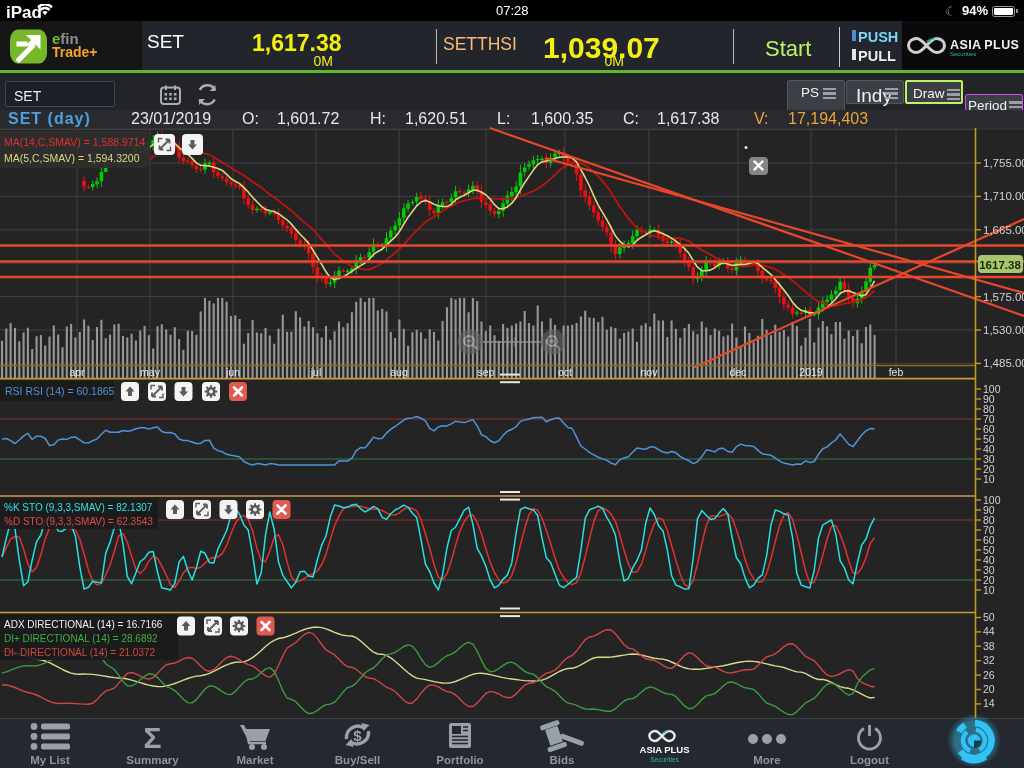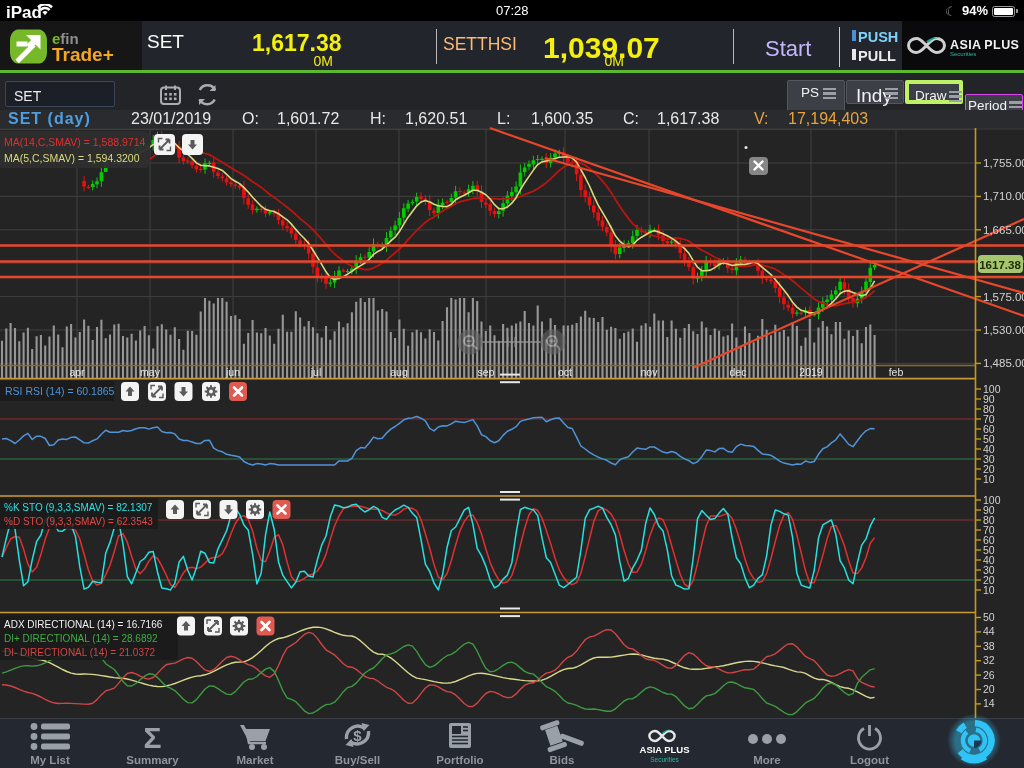--- a/index.html
+++ b/index.html
@@ -25,31 +25,31 @@
  <div class="abs" style="left:0;top:0;width:142px;height:49px;background:#161616">
   <svg class="abs" style="left:10px;top:8px" width="37" height="35" viewBox="0 0 37 35">
     <path d="M8 0.5h21c4.4 0 8 5 8 11v12c0 6-3.6 11-8 11H8c-4.4 0-8-5-8-11v-12c0-6 3.6-11 8-11z" fill="#76b82a"></path>
     <g fill="#fff">
     <path d="M5.5 30.5l16.5-16.5 3.6 3.6-16.5 16.5c-1.6-0.8-2.8-2-3.6-3.6z"></path>
     <path d="M16 6h14.5v14.5l-5.1-5.1-4.6 4.6-4.3-4.3 4.6-4.6z"></path>
     <rect x="6.5" y="12.5" width="11" height="5"></rect>
         </g>
   </svg>
   <div class="abs" style="left:52px;top:9px;font-size:15px;font-weight:bold;color:#8e8e8e"><span style="color:#76b82a">e</span>fin</div>
-  <div class="abs" style="left:52px;top:23px;font-size:19px;font-weight:bold;color:#f5a623">Trade+</div>
+  <div class="abs" style="left:52px;top:23px;font-size:14px;font-weight:bold;color:#f5a623">Trade+</div>
  </div>
  <div class="abs" style="left:147px;top:10px;font-size:19px;color:#fff">SET</div>
  <div class="abs" style="left:252px;top:9px;width:82px;font-size:23px;font-weight:bold;color:#f3ef11">1,617.38</div>
  <div class="abs" style="left:252px;top:32px;width:81px;font-size:14px;color:#f3ef11;text-align:right">0M</div>
  <div class="abs" style="left:436px;top:8px;width:1px;height:35px;background:#b9b9b9"></div>
  <div class="abs" style="left:443px;top:13px;font-size:17.5px;color:#fdba74">SETTHSI</div>
  <div class="abs" style="left:543px;top:10px;width:82px;font-size:30px;font-weight:bold;color:#f3ef11">1,039.07</div>
  <div class="abs" style="left:543px;top:32px;width:81px;font-size:14px;color:#f3ef11;text-align:right">0M</div>
  <div class="abs" style="left:733px;top:8px;width:1px;height:35px;background:#b9b9b9"></div>
- <div class="abs" style="left:765px;top:15px;font-size:22px;color:#c4b5fd">Start</div>
+ <div class="abs" style="left:765px;top:15px;font-size:22px;color:#bef264">Start</div>
  <div class="abs" style="left:839px;top:6px;width:1px;height:40px;background:#ccc"></div>
  <div class="abs" style="left:852px;top:9px;width:3.5px;height:11px;background:#4a90d2"></div>
  <div class="abs" style="left:858px;top:8px;font-size:14.5px;font-weight:bold;color:#7dd3fc">PUSH</div>
  <div class="abs" style="left:852px;top:28px;width:3.5px;height:11px;background:#e8e8e8"></div>
  <div class="abs" style="left:858px;top:27px;font-size:14.5px;font-weight:bold;color:#ececec">PULL</div>
  <div class="abs" style="left:902px;top:0;width:122px;height:49px;background:#0a0a0c">
    <svg class="abs" style="left:4px;top:14px" width="42" height="22" viewBox="0 0 42 22">
      <path d="M10.5 3.5c4 0 6.5 3.5 10 7 3.5-3.5 6-7 10-7s8 2.8 8 7-4 7-8 7-6.5-3.5-10-7c-3.5 3.5-6 7-10 7s-8-2.8-8-7 4-7 8-7z" fill="none" stroke="#cfcfcf" stroke-width="3"></path>
      <path d="M20 6.5c3-3 8-5 14-3.5-4-0.5-8 1-11 4.5z" fill="#1fa392"></path>
    </svg>
@@ -91,21 +91,21 @@
       </div>
     </div>
     <div class="abs" style="left:846px;top:7.5px;width:58px;height:24px;background:#3c4046;border:1px solid #54585e;border-radius:2px">
       <div class="abs" style="left:9px;top:3.5px;font-size:19px;color:#f2f2f2">Indy</div>
       <div class="abs" style="left:38px;top:6.5px;width:13px">
         <div style="height:2.5px;background:#9b9fa6;margin-bottom:2.2px"></div>
         <div style="height:2.5px;background:#9b9fa6;margin-bottom:2.2px"></div>
         <div style="height:2.5px;background:#9b9fa6"></div>
       </div>
     </div>
-    <div class="abs" style="left:905px;top:7.5px;width:58px;height:24px;background:#3c4046;border:4px solid #bef264;border-radius:2px">
+    <div class="abs" style="left:905px;top:7.5px;width:58px;height:24px;background:#3c4046;border:2px solid #bef264;border-radius:2px">
       <div class="abs" style="left:6px;top:3.5px;font-size:13.5px;color:#f2f2f2">Draw</div>
       <div class="abs" style="left:40px;top:6.5px;width:13px">
         <div style="height:2.5px;background:#9b9fa6;margin-bottom:2.2px"></div>
         <div style="height:2.5px;background:#9b9fa6;margin-bottom:2.2px"></div>
         <div style="height:2.5px;background:#9b9fa6"></div>
       </div>
     </div>
     <div class="abs" style="left:965px;top:21px;width:58px;height:36px;background:#3c4046;border:1px solid #d946ef;border-radius:2px">
       <div class="abs" style="left:2px;top:3.5px;font-size:13.5px;color:#f2f2f2">Period</div>
       <div class="abs" style="left:43px;top:6.5px;width:13px">

